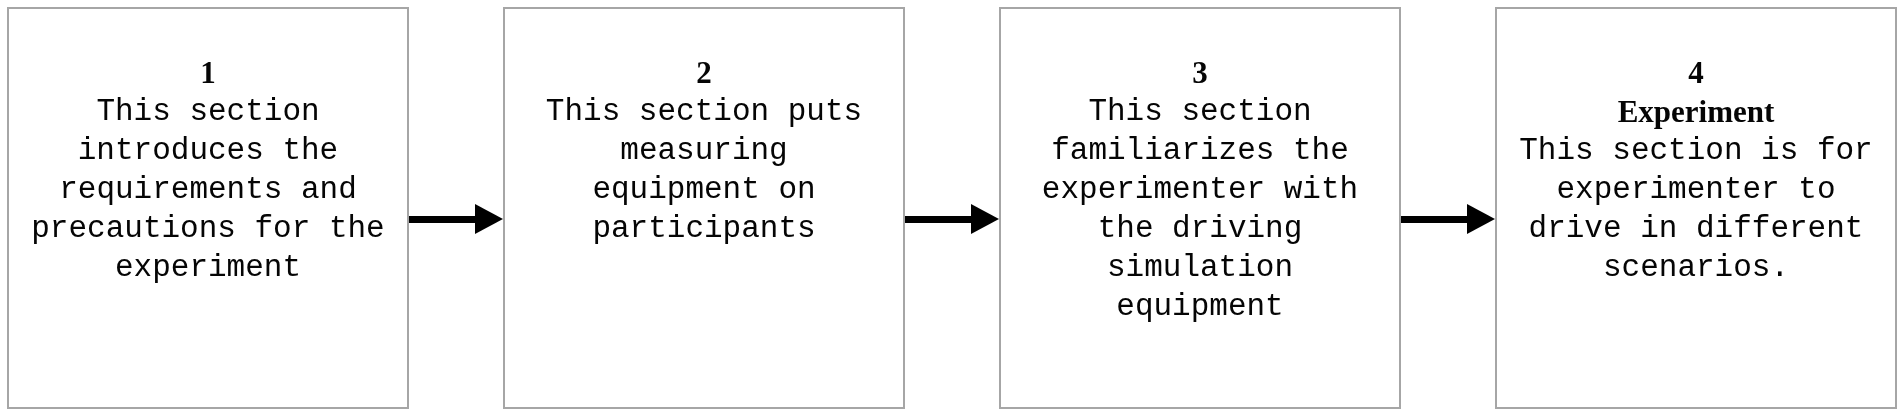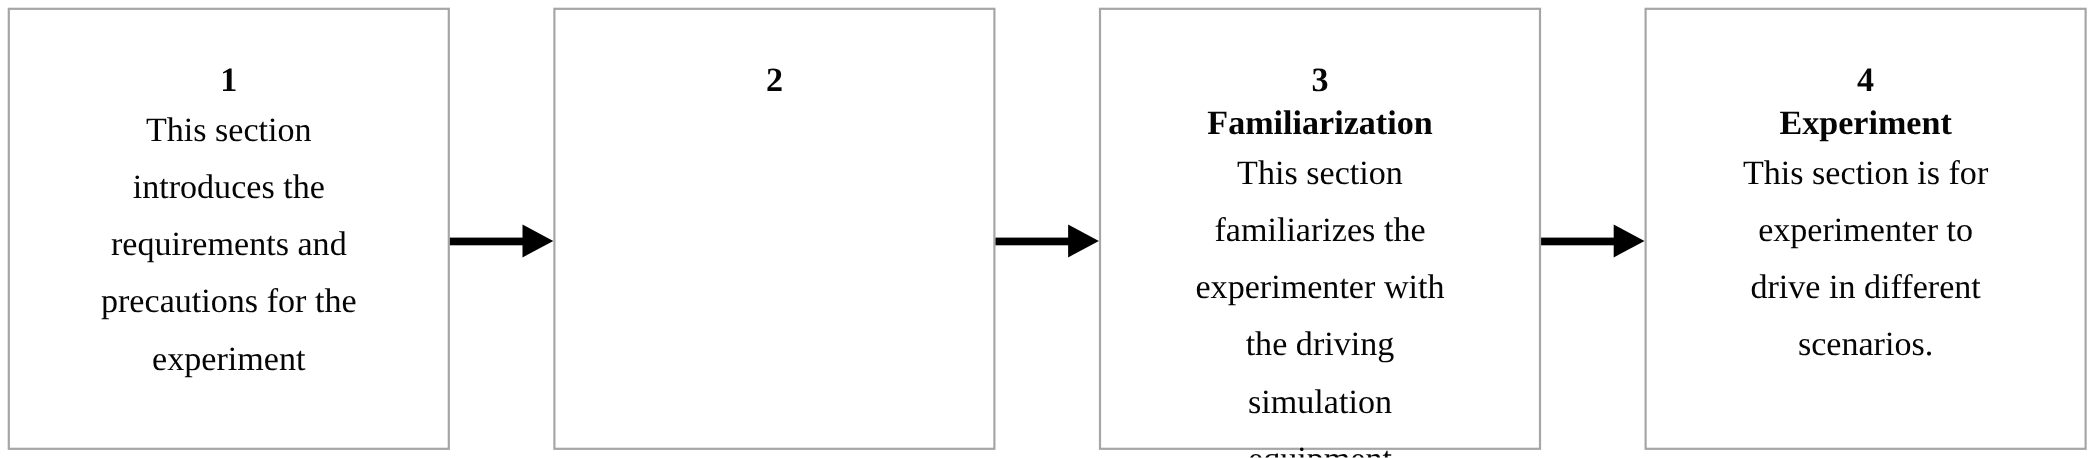--- a/index.html
+++ b/index.html
@@ -30,22 +30,23 @@
     flex: 0 0 auto;
   }
   .step-number,
   .step-title {
     font-weight: bold;
     font-size: 31px;
     line-height: 39px;
   }
   .step-description {
     font-size: 31px;
-    line-height: 52px;
+    line-height: 39px;
     white-space: pre-line;
+    font-family: Liberation Mono, monospace;
   }
   .arrow-cell {
     position: relative;
     flex: 1 1 auto;
     height: 402px;
   }
   .flow-arrow {
     position: absolute;
     left: 0;
     right: 0;
@@ -87,32 +88,35 @@
 
   <div class="arrow-cell">
     <div class="flow-arrow">
       <div class="arrow-line"></div>
       <div class="arrow-head"></div>
     </div>
   </div>
 
   <div class="step-box">
     <div class="step-number">2</div>
+    <div class="step-description">This section puts
+measuring
+equipment on
+participants</div>
   </div>
 
   <div class="arrow-cell">
     <div class="flow-arrow">
       <div class="arrow-line"></div>
       <div class="arrow-head"></div>
     </div>
   </div>
 
   <div class="step-box">
     <div class="step-number">3</div>
-    <div class="step-title">Familiarization</div>
     <div class="step-description">This section
 familiarizes the
 experimenter with
 the driving
 simulation
 equipment</div>
   </div>
 
   <div class="arrow-cell">
     <div class="flow-arrow">

